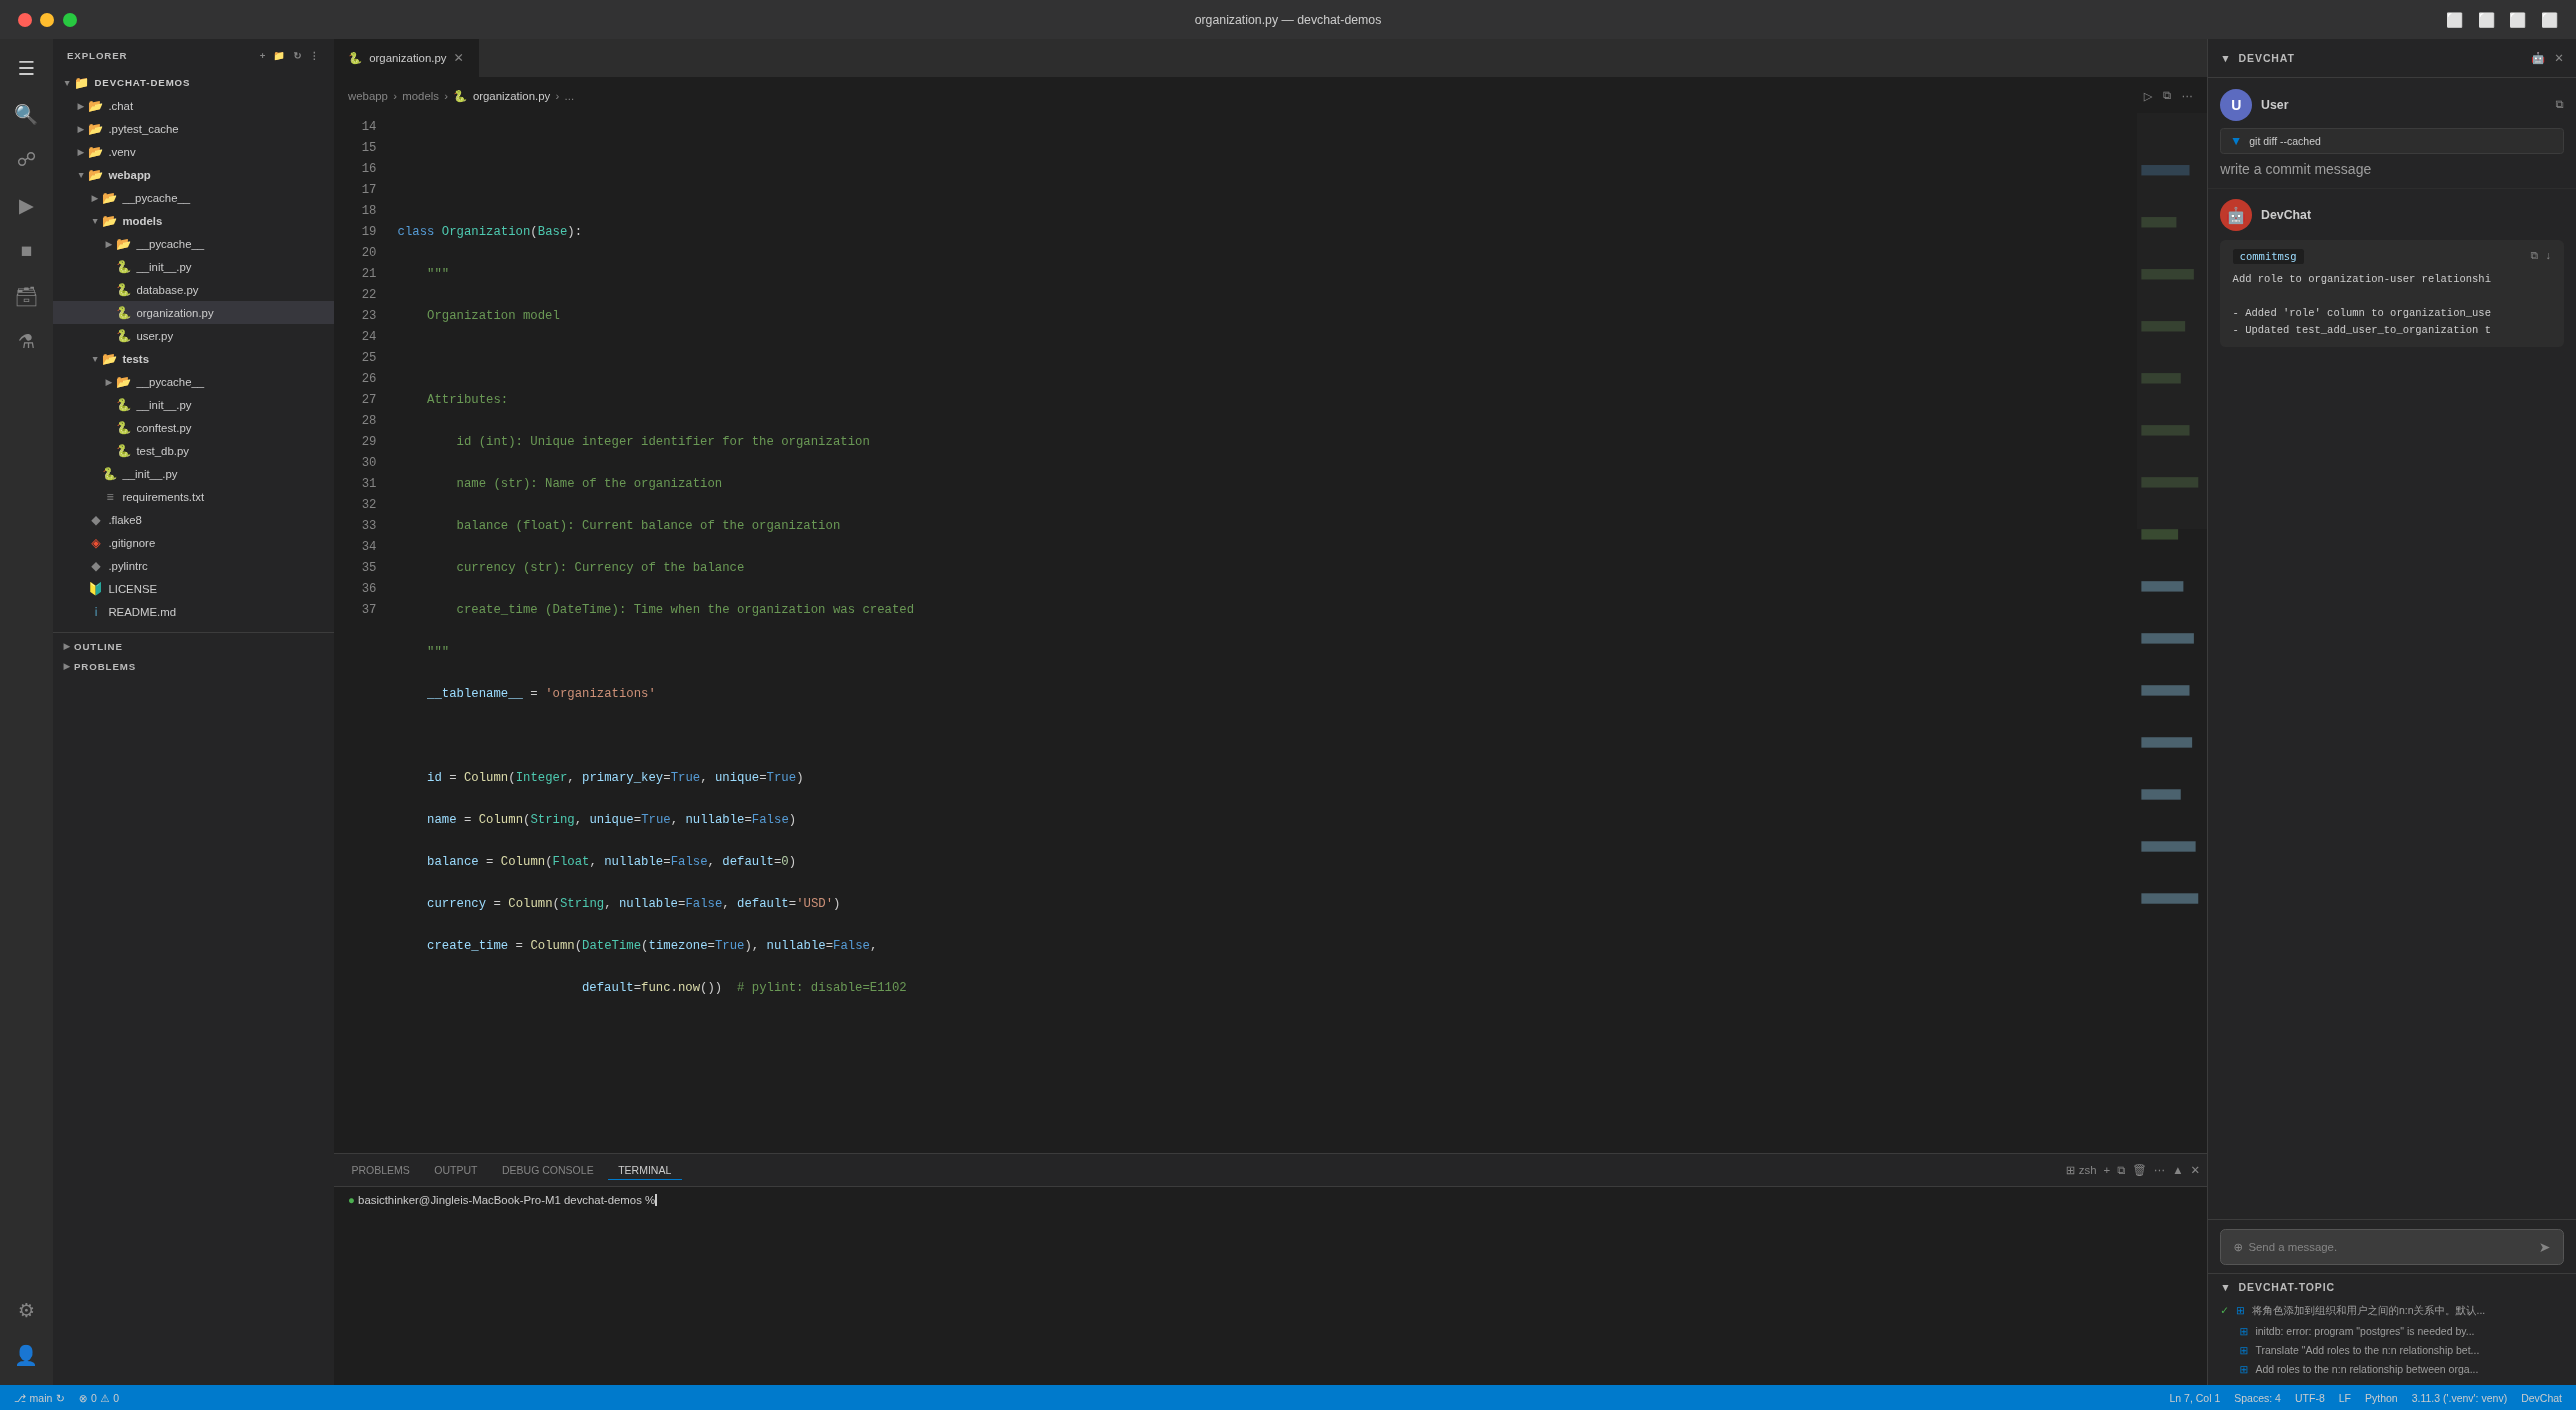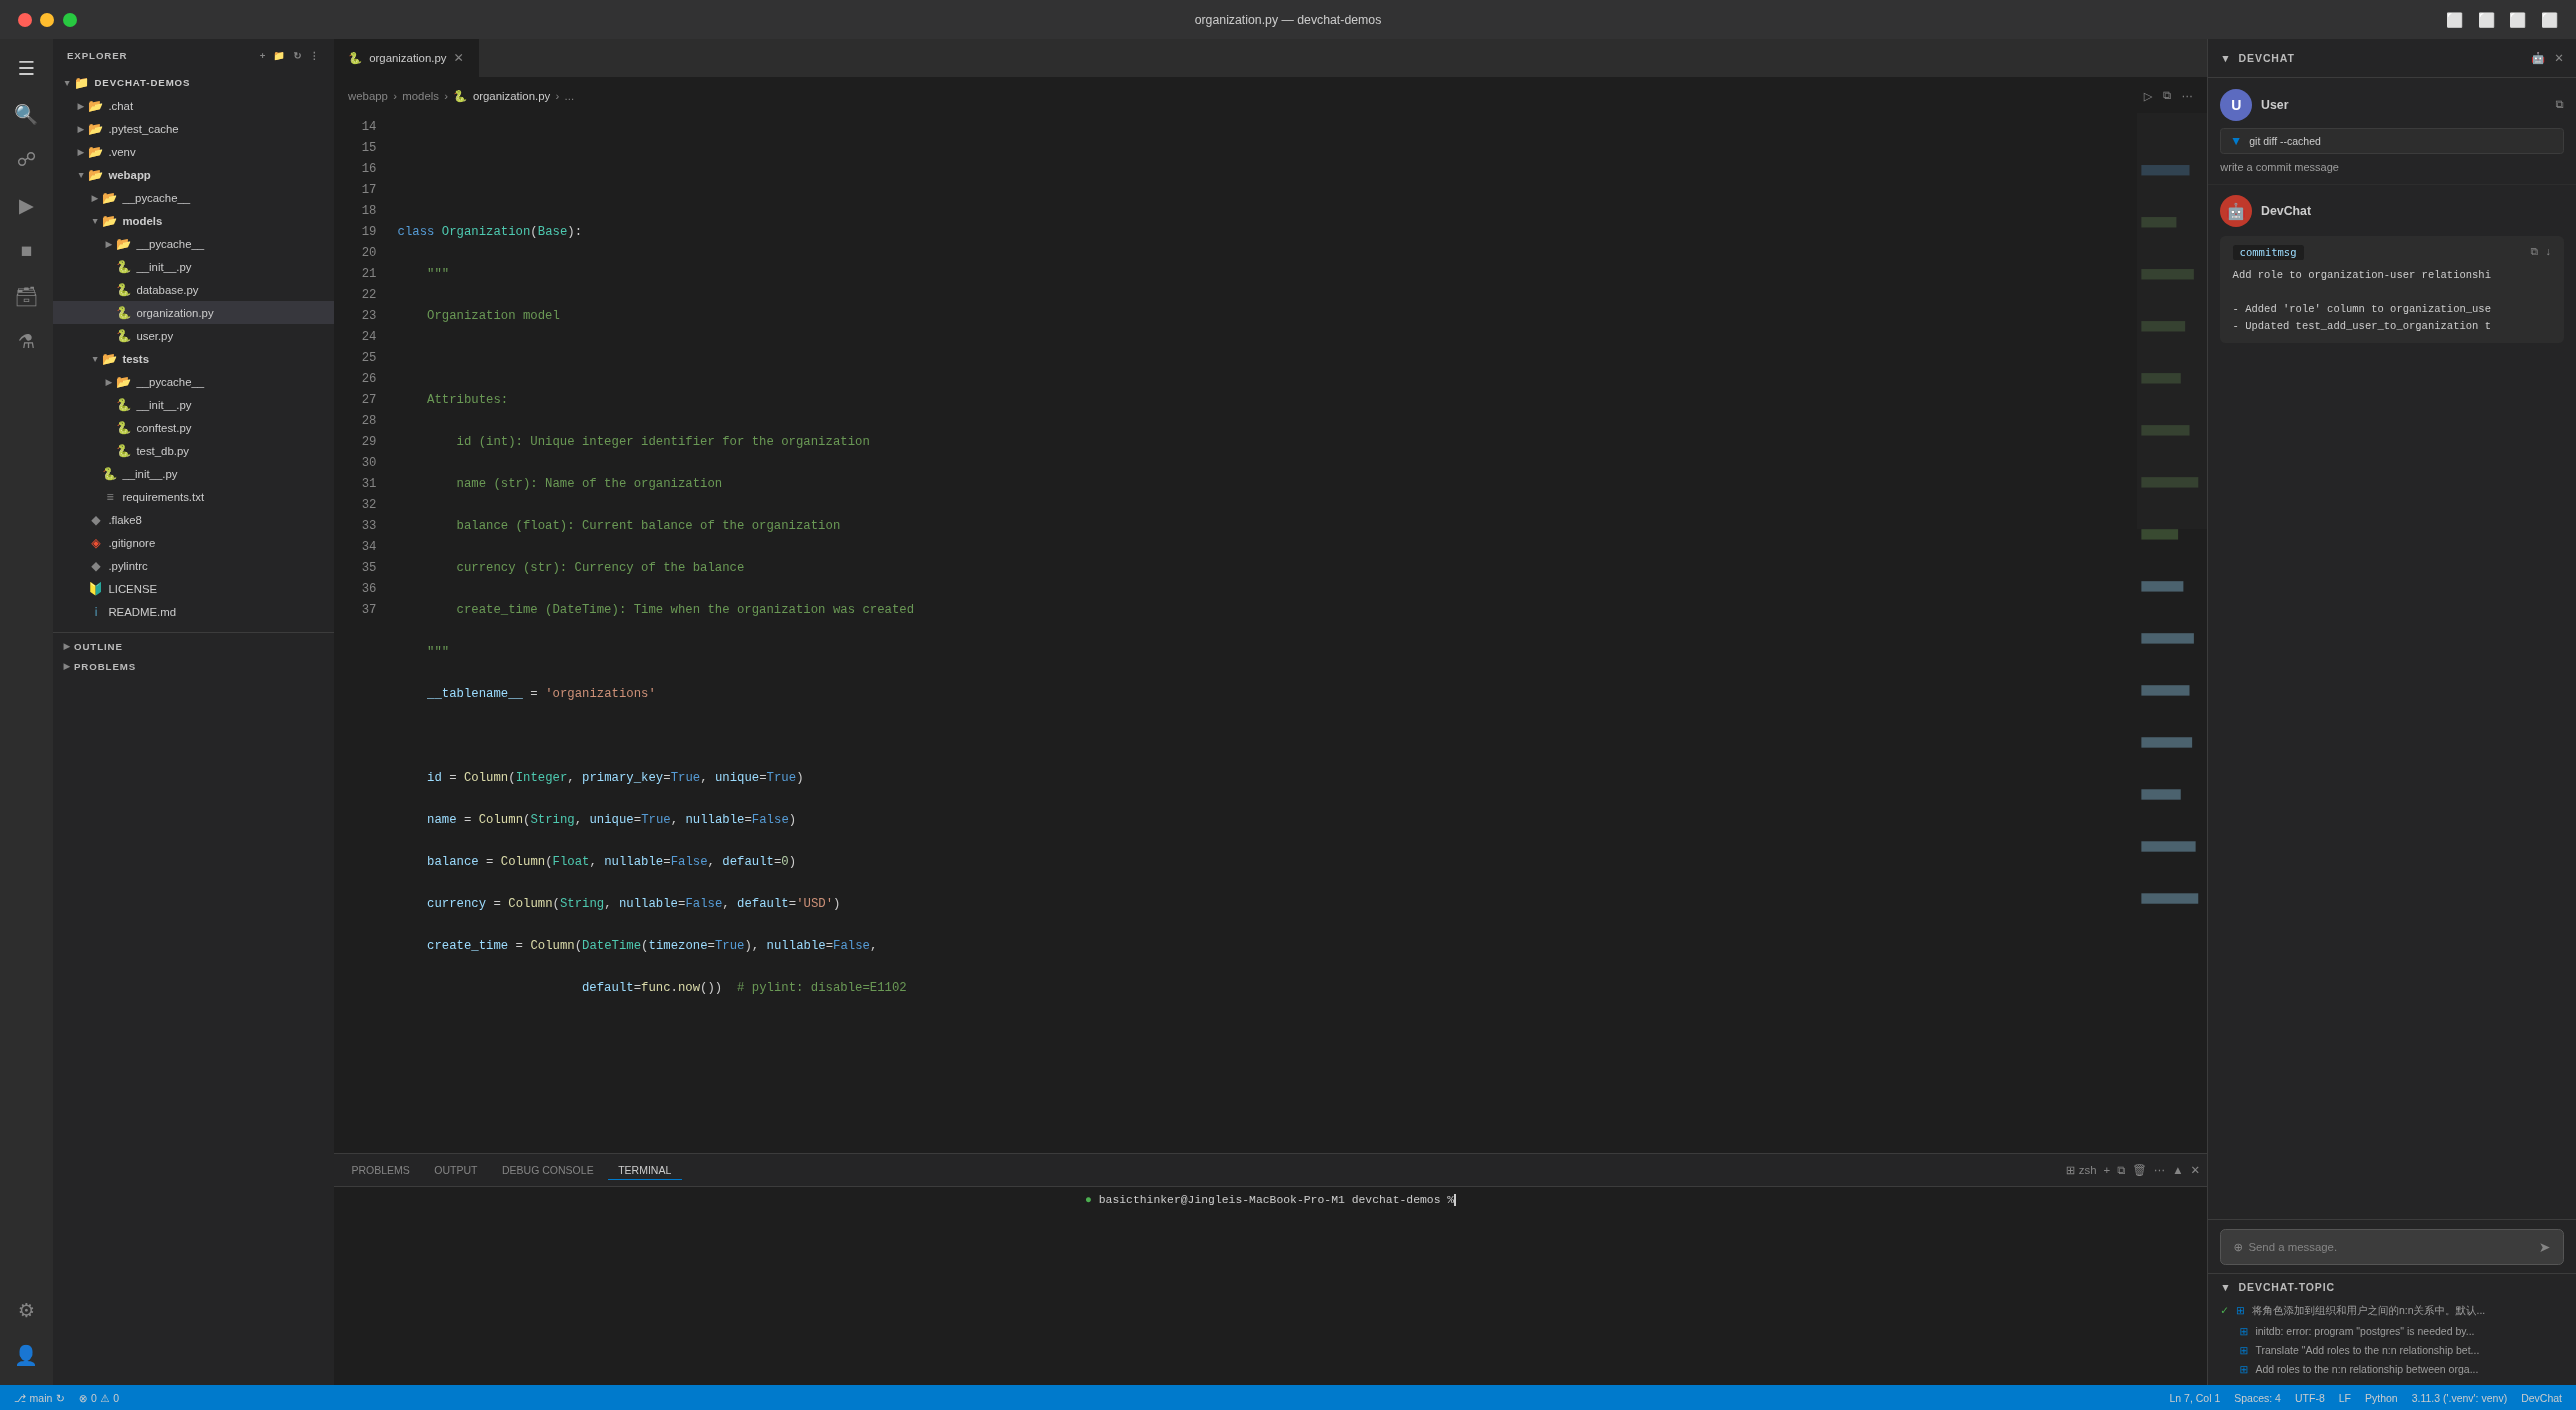--- a/index.html
+++ b/index.html
@@ -302,24 +302,23 @@
     .terminal-actions {
       margin-left: auto;
       display: flex;
       gap: 7px;
       color: #858585;
       align-items: center;
     }
     .terminal-body {
       flex: 1;
       padding: 7px 14px;
-      font-family: Liberation Mono, monospace;
+      font-family: Liberation Sans, sans-serif;
       font-size: 11.4px;
       overflow: auto;
-      text-align: center;
     }
 
     
     .status-bar {
       height: 24.6px;
       background: #007acc;
       display: flex;
       align-items: center;
       padding: 0 14px;
       gap: 14px;
@@ -400,21 +399,21 @@
       color: #cccccc;
       display: flex;
       align-items: center;
       gap: 7px;
       margin-bottom: 7px;
     }
     .git-diff-tag .arrow { color: #007acc; font-size: 12.3px; }
 
     .message-text {
       color: #9e9e9e;
-      font-size: 11px;
+      font-size: 14px;
       margin-top: 5.3px;
     }
 
     
     .devchat-response {
       padding: 10.5px 12.3px;
       flex: 1;
       overflow-y: auto;
     }
     .response-box {

